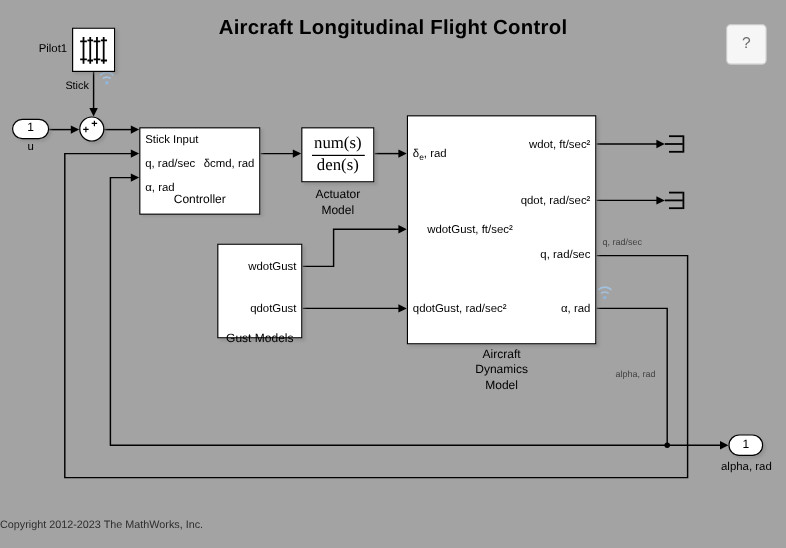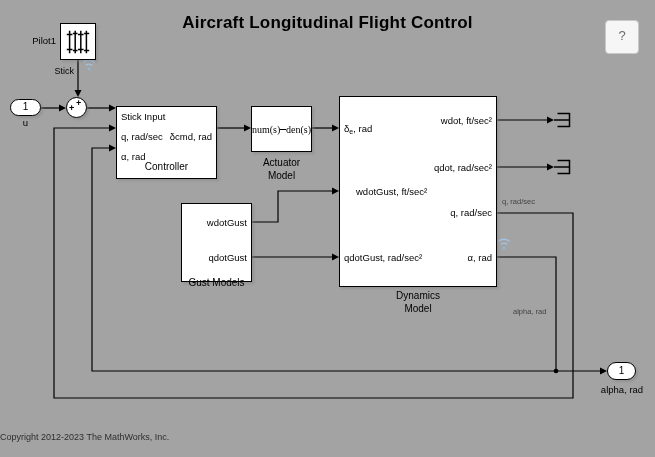--- a/index.html
+++ b/index.html
@@ -31,23 +31,23 @@
   .blk-name { font-size:10px; text-align:center; line-height:13px; white-space:nowrap; }
   .sig-label { font-size:7.5px; color:#434343; white-space:nowrap; }
   .side-label { font-size:9.5px; white-space:nowrap; }
   sub.psub { font-size:7px; vertical-align:-2px; }
   #sum-block {
     width:21px; height:21px; border:1.5px solid #000; border-radius:50%;
     background:#fff; box-shadow:2px 2px 2px rgba(130,130,130,0.45); box-sizing:border-box;
   }
   .sum-sign { position:absolute; font-size:9px; font-weight:bold; line-height:8px; }
   #actuator-inner {
-    position:absolute; inset:0; display:flex; 
+    position:absolute; inset:0; display:flex; flex-direction:column;
     align-items:center; justify-content:center;
-    font-family:"Liberation Serif", serif; font-size:10px;
+    font-family:"Liberation Serif", serif; font-size:14px;
   }
   #frac-bar { width:44px; border-top:1.2px solid #000; margin:1px 0; }
   #copyright { left:0; right:0; top:432px; font-size:9px; color:#2e2e2e; }
 </style>
 </head>
 <body>
 
 <div id="canvas">
 
   <svg class="abs" style="left:0;top:0;" width="655" height="457" viewBox="0 0 655 457">
@@ -168,20 +168,21 @@
       <span>δ</span><sub class="psub">e</sub><span>, rad</span>
     </div>
     <div class="abs port-label" style="left:16px; top:89px;">wdotGust, ft/sec²</div>
     <div class="abs port-label" style="left:4px; top:155px;">qdotGust, rad/sec²</div>
     <div class="abs port-label" style="right:4px; top:18px; text-align:right;">wdot, ft/sec²</div>
     <div class="abs port-label" style="right:4px; top:65px; text-align:right;">qdot, rad/sec²</div>
     <div class="abs port-label" style="right:4px; top:110px; text-align:right;">q, rad/sec</div>
     <div class="abs port-label" style="right:4px; top:155px; text-align:right;">α, rad</div>
   </div>
   <div class="abs blk-name" style="left:358px; top:289px; width:120px;">
+    <div>Aircraft</div>
     <div>Dynamics</div>
     <div>Model</div>
   </div>
 
   <div class="abs block" style="left:181px; top:203px; width:71px; height:79px;">
     <div class="abs port-label" style="right:4px; top:13px; text-align:right;">wdotGust</div>
     <div class="abs port-label" style="right:4px; top:48px; text-align:right;">qdotGust</div>
   </div>
   <div class="abs blk-name" style="left:166px; top:276px; width:101px;">
     <div>Gust Models</div>

